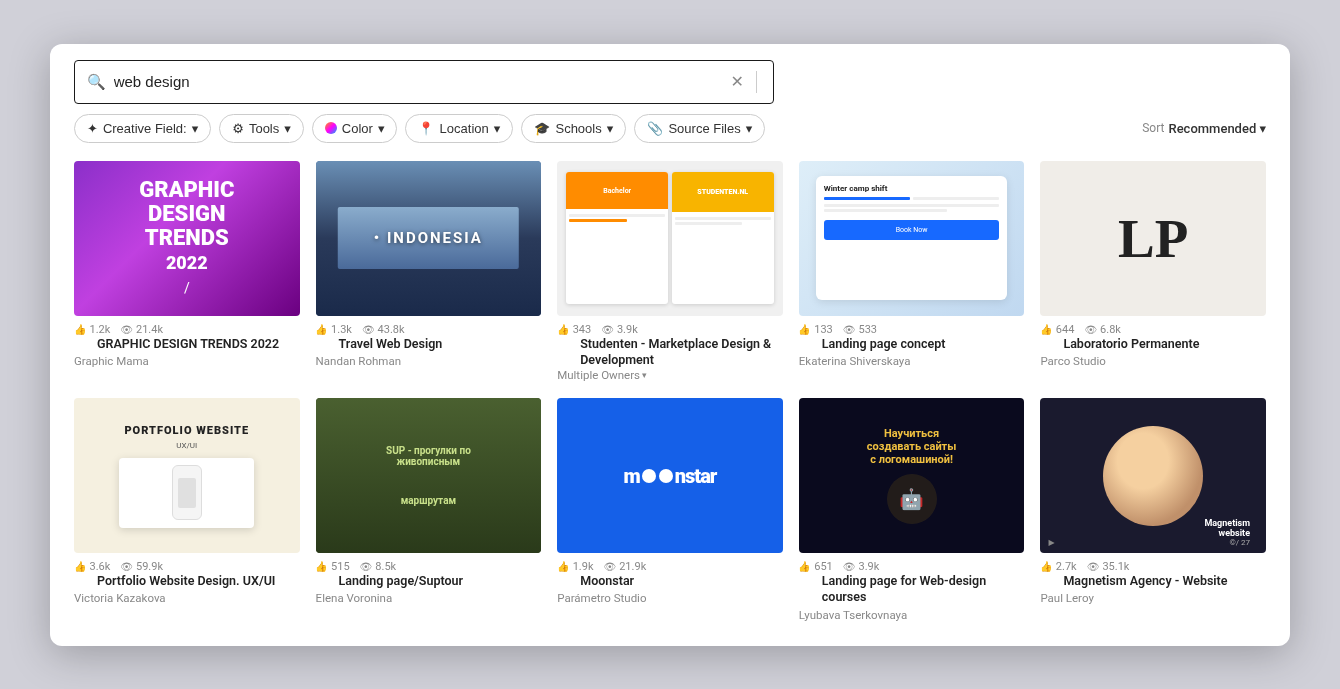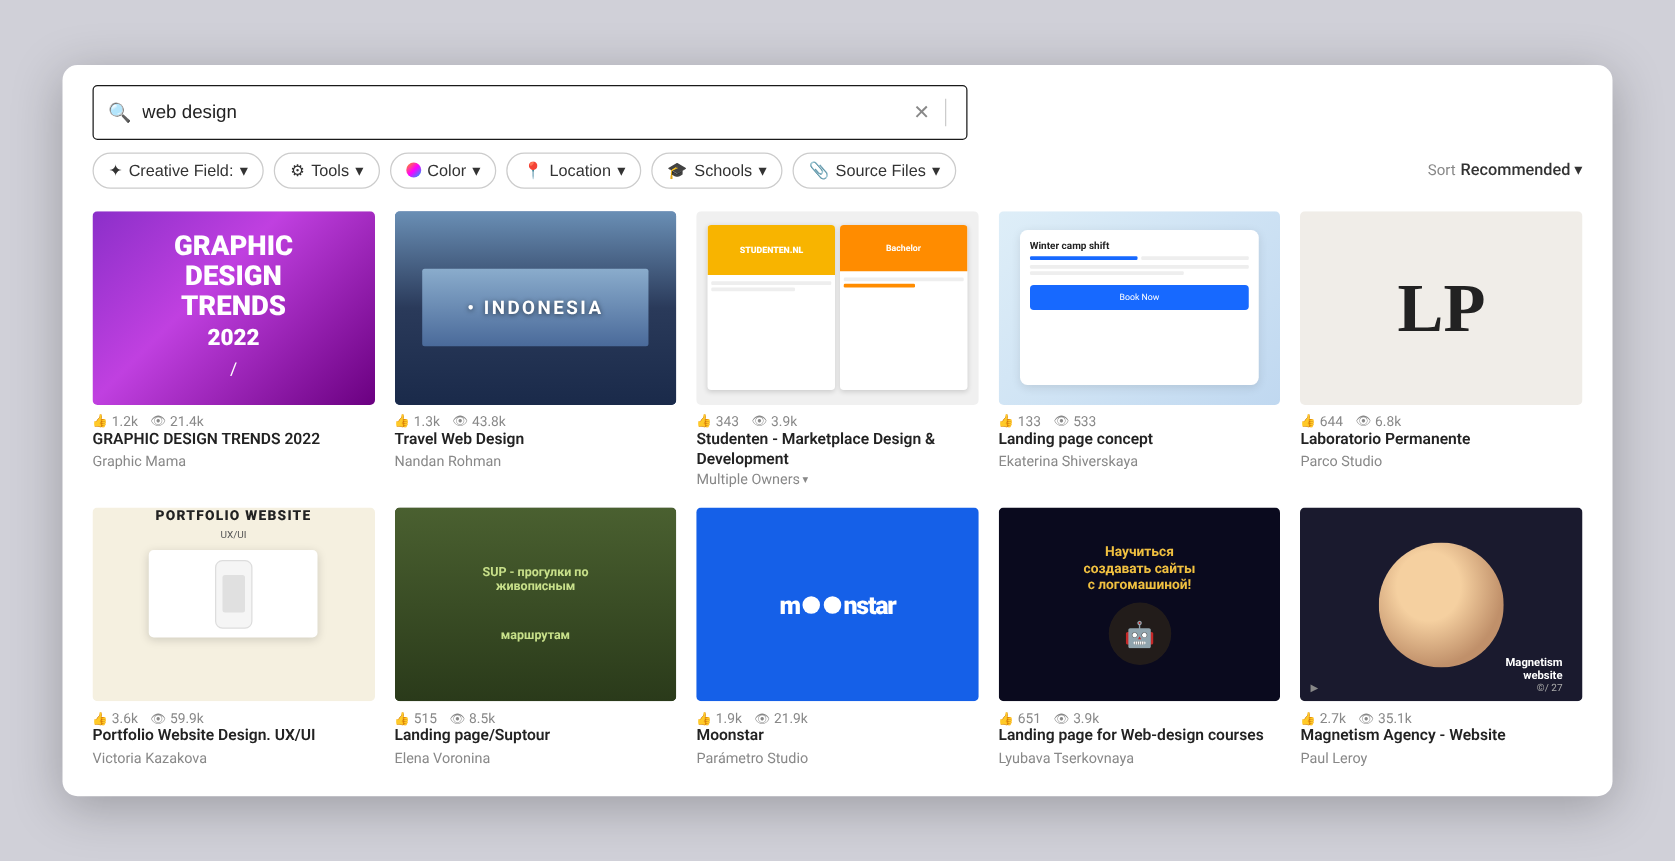--- a/index.html
+++ b/index.html
@@ -121,21 +121,21 @@
     .grid { display: grid; grid-template-columns: repeat(5, 1fr); gap: 16px; }
     .card { cursor: pointer; }
     .card-img {
       width: 100%;
       height: 155px;
       border-radius: 4px;
       overflow: hidden;
       position: relative;
     }
     .card-info { margin-top: 7px; }
-    .card-title { font-size: 12.5px; font-weight: 600; color: #222; line-height: 1.3; }
+    .card-title { font-size: 12.5px; font-weight: 600; color: #222; line-height: 1.3; margin-left: 23px; }
     .card-author { font-size: 11.5px; color: #888; margin-top: 2px; }
     .card-stats { display: flex; align-items: center; gap: 10px; margin-top: 3px; }
     .stat { display: flex; align-items: center; gap: 3px; font-size: 11px; color: #888; }
     .stat-icon { font-size: 10px; }
     
     .card-1 { background: linear-gradient(135deg, #8b2fc9 0%, #c040e0 40%, #6a0080 100%); display:flex; align-items:center; justify-content:center; }
     .card-1-text { color:#fff; font-size:22px; font-weight:900; text-align:center; line-height:1.1; text-transform:uppercase; }
     .card-1-text .year { font-size:18px; }
     .card-2-inner { width:100%; height:100%; background: linear-gradient(to bottom, #4a6fa5 0%, #1a1a2e 60%, #2d4a7a 100%); display:flex; align-items:center; justify-content:center; }
     .card-2-text { color:#fff; font-size:15px; font-weight:700; letter-spacing:2px; text-shadow:0 1px 4px rgba(0,0,0,0.6); }
@@ -231,35 +231,35 @@
           </div>
           <div class="card-title">Travel Web Design</div>
           <div class="card-author">Nandan Rohman</div>
         </div>
       </div>
 
       <div class="card">
         <div class="card-img">
           <div style="width:100%;height:100%;background:#f0f0f0;display:flex;align-items:center;justify-content:center;gap:4px;">
             <div style="width:45%;height:85%;background:#fff;border-radius:3px;overflow:hidden;box-shadow:0 1px 4px rgba(0,0,0,0.15);">
+              <div style="background:#ff8c00;height:28%;display:flex;align-items:center;justify-content:center;">
+                <span style="color:#fff;font-size:7px;font-weight:700;">Bachelor</span>
+              </div>
+              <div style="padding:3px;">
+                <div style="height:3px;background:#eee;margin:2px 0;border-radius:1px;"></div>
+                <div style="height:3px;background:#ff8c00;margin:2px 0;border-radius:1px;width:60%;"></div>
+              </div>
+            </div>
+            <div style="width:45%;height:85%;background:#fff;border-radius:3px;overflow:hidden;box-shadow:0 1px 4px rgba(0,0,0,0.15);">
               <div style="background:#f8b400;height:30%;display:flex;align-items:center;justify-content:center;">
                 <span style="color:#fff;font-size:7px;font-weight:900;">STUDENTEN.NL</span>
               </div>
               <div style="padding:3px;">
                 <div style="height:3px;background:#eee;margin:2px 0;border-radius:1px;"></div>
                 <div style="height:3px;background:#eee;margin:2px 0;border-radius:1px;width:70%;"></div>
-              </div>
-            </div>
-            <div style="width:45%;height:85%;background:#fff;border-radius:3px;overflow:hidden;box-shadow:0 1px 4px rgba(0,0,0,0.15);">
-              <div style="background:#ff8c00;height:28%;display:flex;align-items:center;justify-content:center;">
-                <span style="color:#fff;font-size:7px;font-weight:700;">Bachelor</span>
-              </div>
-              <div style="padding:3px;">
-                <div style="height:3px;background:#eee;margin:2px 0;border-radius:1px;"></div>
-                <div style="height:3px;background:#ff8c00;margin:2px 0;border-radius:1px;width:60%;"></div>
               </div>
             </div>
           </div>
         </div>
         <div class="card-info">
           <div class="card-stats">
             <span class="stat"><span class="stat-icon">👍</span> 343</span>
             <span class="stat"><span class="stat-icon">👁</span> 3.9k</span>
           </div>
           <div class="card-title">Studenten - Marketplace Design &amp; Development</div>
@@ -305,21 +305,21 @@
             <span class="stat"><span class="stat-icon">👍</span> 644</span>
             <span class="stat"><span class="stat-icon">👁</span> 6.8k</span>
           </div>
           <div class="card-title">Laboratorio Permanente</div>
           <div class="card-author">Parco Studio</div>
         </div>
       </div>
 
       <div class="card">
         <div class="card-img">
-          <div style="width:100%;height:100%;background:#f5f0e0;display:flex;flex-direction:column;align-items:center;justify-content:flex-start;gap:4px;">
+          <div style="width:100%;height:100%;background:#f5f0e0;display:flex;flex-direction:column;align-items:center;justify-content:center;gap:4px;">
             <div style="font-size:11px;font-weight:900;color:#222;text-transform:uppercase;letter-spacing:1px;">PORTFOLIO WEBSITE</div>
             <div style="font-size:8px;color:#555;">UX/UI</div>
             <div style="width:60%;height:70px;background:#fff;border-radius:4px;box-shadow:0 2px 8px rgba(0,0,0,0.15);margin-top:4px;overflow:hidden;display:flex;align-items:center;justify-content:center;">
               <div style="width:30px;height:55px;background:#f5f5f5;border-radius:6px;border:1.5px solid #ddd;display:flex;align-items:center;justify-content:center;">
                 <div style="width:18px;height:30px;background:#e0e0e0;border-radius:2px;"></div>
               </div>
             </div>
           </div>
         </div>
         <div class="card-info">

